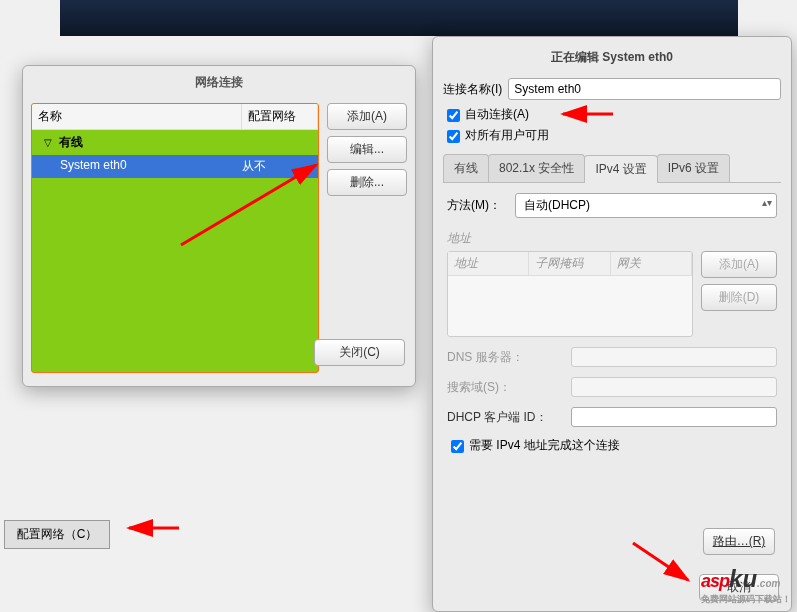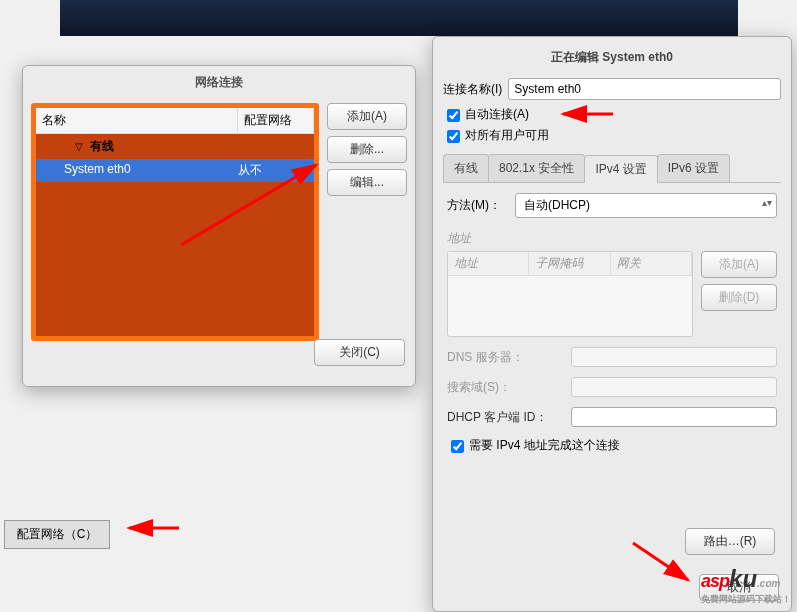--- a/index.html
+++ b/index.html
@@ -9,28 +9,28 @@
     
     
     .dialog-connections {
       position: absolute; left: 22px; top: 65px; width: 394px; height: 322px;
       background: #ebebeb; border: 1px solid #aaa; border-radius: 6px;
       box-shadow: 0 5px 20px rgba(0,0,0,0.3);
     }
     .dialog-title { text-align: center; font-weight: bold; padding: 8px 0; color: #555; }
     .conn-body { display: flex; padding: 4px 8px; gap: 8px; }
     .conn-list {
-      flex: 1; background: #c2410c; border: 5px solid #f97316; border-radius: 3px;
-      height: 238px; overflow: hidden;
+      flex: 1; background: #84cc16; border: 1px solid #f97316; border-radius: 3px;
+      height: 270px; overflow: hidden;
     }
     .list-header { display: flex; background: #f5f5f5; border-bottom: 1px solid #ddd; }
     .list-header span { padding: 4px 6px; border-right: 1px solid #ddd; }
     .col-name { flex: 1; }
     .col-last { width: 76px; }
-    .list-row-group { padding: 4px 12px; margin-left: 27px; }
+    .list-row-group { padding: 4px 12px; }
     .list-row-group .expander { margin-right: 4px; font-size: 10px; }
     .list-row-item { display: flex; background: #3875d7; color: white; padding: 3px 0 3px 28px; }
     .list-row-item .col-name { flex: 1; }
     .list-row-item .col-last { width: 76px; }
     .conn-buttons { width: 80px; display: flex; flex-direction: column; gap: 6px; }
     .btn {
       background: linear-gradient(to bottom, #fff, #e6e6e6);
       border: 1px solid #aaa; border-radius: 4px; padding: 4px 6px;
       text-align: center; cursor: pointer; color: #333;
     }
@@ -84,21 +84,21 @@
     .addr-table-header span { flex: 1; padding: 3px 6px; color: #999; font-style: italic; border-right: 1px solid #ddd; }
     .addr-buttons { width: 76px; display: flex; flex-direction: column; gap: 6px; }
     .btn-disabled { color: #aaa; }
     
     .field-row { display: flex; align-items: center; margin: 10px 0; gap: 6px; }
     .field-row .flabel { width: 118px; color: #999; }
     .field-row .flabel-dark { width: 118px; color: #333; }
     .field-input { flex: 1; background: #f5f5f5; border: 1px solid #ccc; border-radius: 3px; height: 20px; }
     .field-input-active { flex: 1; background: white; border: 1px solid #aaa; border-radius: 3px; height: 20px; }
     
-    .routes-btn { position: absolute; right: 16px; bottom: 56px; width: 90px; }
+    .routes-btn { position: absolute; right: 16px; bottom: 56px; width: 72px; text-decoration: underline; }
     .dialog-footer { position: absolute; right: 12px; bottom: 10px; display: flex; gap: 8px; padding-left: 23px; }
     .dialog-footer .btn { width: 80px; }
     
     
     .arrow { position: absolute; pointer-events: none; }
     .arrow svg { display: block; }
     
     
     .watermark { position: absolute; right: 6px; bottom: 6px; font-weight: bold; font-style: italic; }
     .watermark .asp { color: #e60012; font-size: 18px; letter-spacing: -1px; }
@@ -123,22 +123,22 @@
         <span class="expander">▽</span>
         <b>有线</b>
       </div>
       <div class="list-row-item">
         <span class="col-name">System eth0</span>
         <span class="col-last">从不</span>
       </div>
     </div>
     <div class="conn-buttons">
       <div class="btn">添加(A)</div>
+      <div class="btn">编辑...</div>
       <div class="btn">删除...</div>
-      <div class="btn">编辑...</div>
     </div>
   </div>
   <div class="btn close-btn">关闭(C)</div>
 </div>
 
 <div class="config-net-btn">配置网络（C）</div>
 
 <div class="dialog-edit">
   <div class="edit-title">正在编辑 System eth0</div>
 

